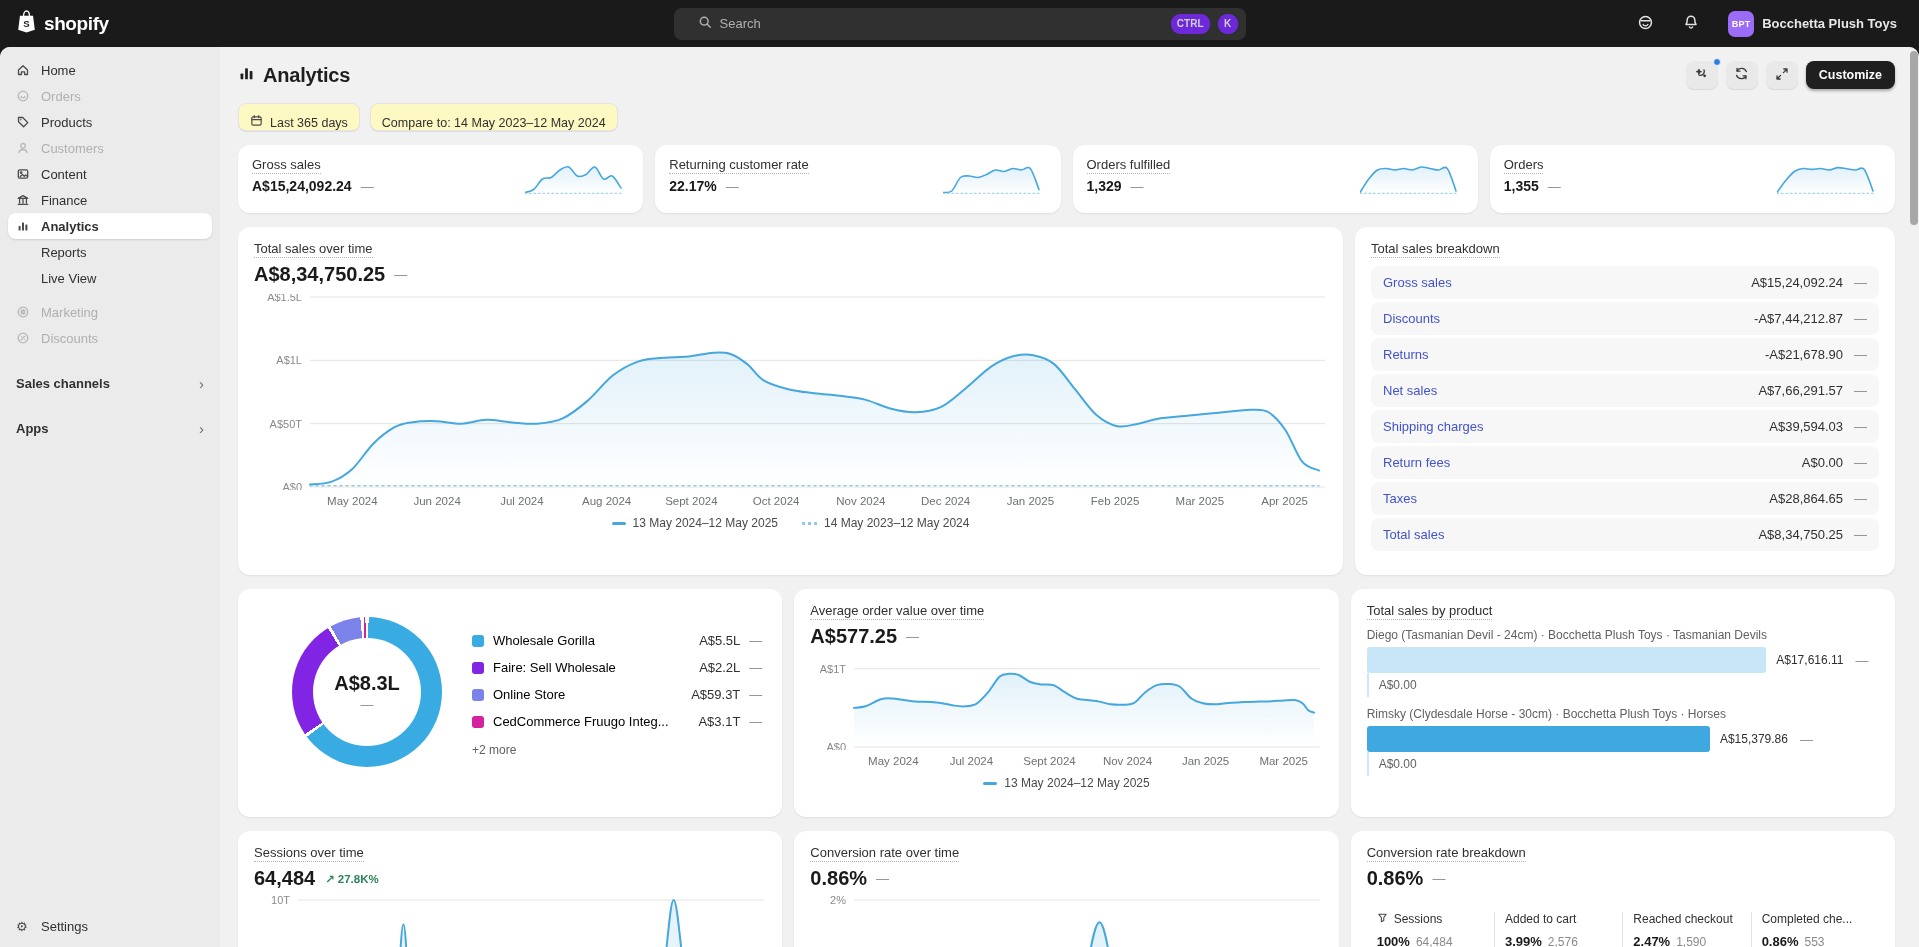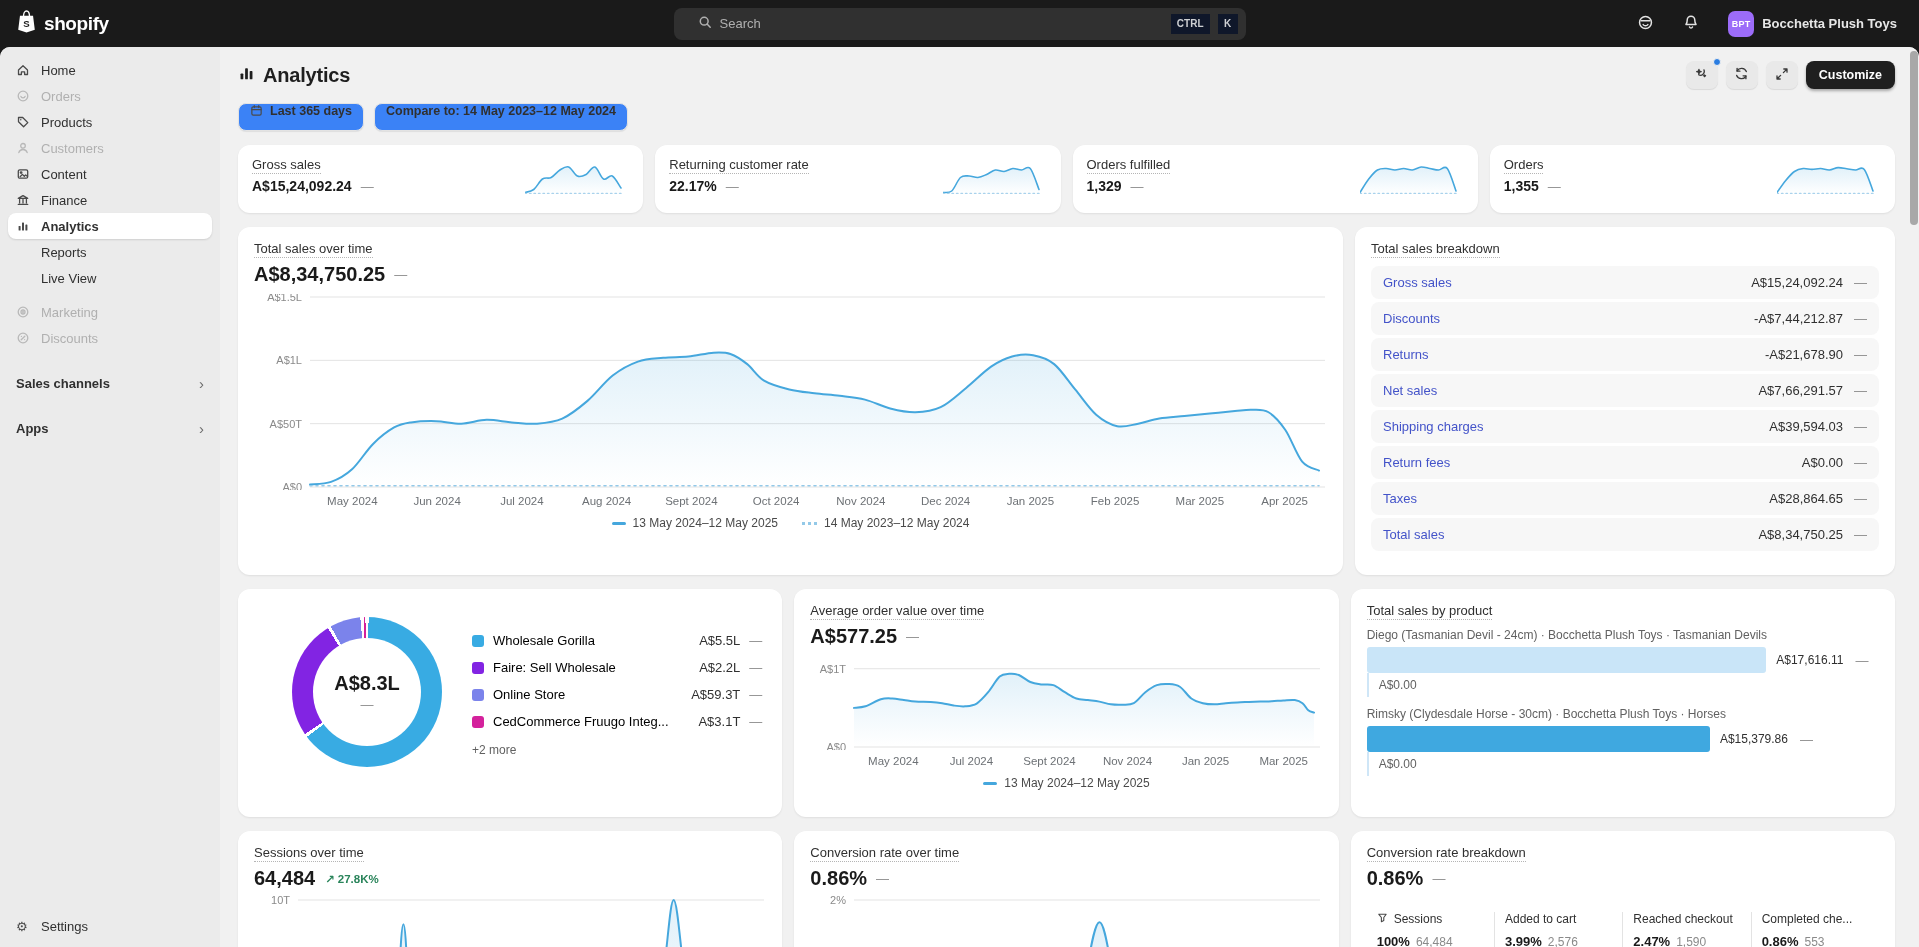--- a/index.html
+++ b/index.html
@@ -8,21 +8,21 @@
   svg text { font-family:"Liberation Sans","DejaVu Sans",sans-serif; }
 
   
   .topbar { height:47px; display:flex; align-items:center; background:#1a1a1a; position:relative; padding:0 16px; }
   .brand { display:flex; align-items:center; gap:7px; }
   .brand-word { color:#fff; font-size:19px; font-weight:800; letter-spacing:-0.4px; }
   .search-wrap { position:absolute; left:50%; top:50%; transform:translate(-50%,-50%); width:572px; height:32px;
       background:#303030; border-radius:8px; display:flex; align-items:center; padding:0 8px 0 24px; gap:8px; }
   .search-wrap input { flex:1; background:transparent; border:none; outline:none; color:#d2d2d2; font-size:13px; }
   .search-wrap input::placeholder { color:#b0b0b0; }
-  .kbd { background:#0f172a; color:#cfd1d4; font-size:10px; font-weight:700; border-radius:0; height:20px; min-width:20px;
+  .kbd { background:#6d28d9; color:#cfd1d4; font-size:10px; font-weight:700; border-radius:9px; height:20px; min-width:20px;
       display:flex; align-items:center; justify-content:center; padding:0 6px; }
   .top-right { margin-left:auto; display:flex; align-items:center; gap:16px; }
   .top-icon-btn { width:30px; height:30px; display:flex; align-items:center; justify-content:center; background:transparent; border:none; cursor:pointer; }
   .store-chip { display:flex; align-items:center; gap:8px; padding:3px 6px; border-radius:8px; background:transparent; }
   .avatar { width:26px; height:26px; border-radius:7px; background:#9c6cf9; color:#fff; font-size:9px; font-weight:800;
       display:flex; align-items:center; justify-content:center; letter-spacing:.2px; }
   .store-name { color:#e7e7e7; font-size:13px; font-weight:600; }
 
   
   .frame { height:900px; display:flex; background:#ebebeb; border-radius:10px 10px 0 0; overflow:hidden; }
@@ -42,22 +42,22 @@
   .main { flex:1; background:#f1f1f1; padding:12px 24px 0 18px; overflow:hidden; position:relative; }
   .page-head { display:flex; align-items:center; height:32px; }
   .page-title { display:flex; align-items:center; gap:8px; font-size:20px; font-weight:700; color:#1f1f1f; letter-spacing:-.2px; }
   .head-actions { margin-left:auto; display:flex; align-items:center; gap:8px; }
   .icon-btn { width:32px; height:28px; border:none; border-radius:8px; background:#e9e9e9; box-shadow:0 1px 1px rgba(0,0,0,.1);
       display:flex; align-items:center; justify-content:center; position:relative; cursor:pointer; }
   .dot { position:absolute; top:-3px; right:-3px; width:8px; height:8px; border-radius:50%; background:#2a7de1; border:1.5px solid #f1f1f1; }
   .btn-dark { height:28px; border:none; border-radius:8px; background:#1f1f1f; color:#fff; font-size:12.5px; font-weight:600; padding:0 13px;
       box-shadow:0 2px 3px rgba(0,0,0,.3); cursor:pointer; }
   .filters { display:flex; gap:10px; margin-top:12px; }
-  .pill { height:28px; background:#3b82f6; border:1px solid #e3e3e3; box-shadow:0 1px 1px rgba(0,0,0,.08); border-radius:8px;
-      display:flex; align-items:flex-start; gap:7px; padding:0 11px; font-size:12.5px; font-weight:700; color:#303030; cursor:pointer; }
+  .pill { height:28px; background:#fef9c3; border:1px solid #e3e3e3; box-shadow:0 1px 1px rgba(0,0,0,.08); border-radius:8px;
+      display:flex; align-items:flex-end; gap:7px; padding:0 11px; font-size:12.5px; font-weight:400; color:#303030; cursor:pointer; }
 
   .card { background:#fff; border-radius:12px; box-shadow:0 1px 2px rgba(0,0,0,.08); padding:14px 16px; }
   .ct { font-size:13px; color:#303030; }
   .ct span { border-bottom:1px dotted #b5b5b5; padding-bottom:1px; }
   .bv { font-size:20px; font-weight:700; color:#1a1a1a; display:flex; align-items:center; margin-top:7px; }
   .dash { color:#8a8a8a; font-weight:400; font-size:13px; margin-left:9px; }
 
   .kpi-grid { display:grid; grid-template-columns:repeat(4,1fr); gap:12px; margin-top:14px; }
   .kpi { height:68px; display:flex; align-items:flex-start; padding:12px 14px; }
   .kpi-left { flex:1; }

